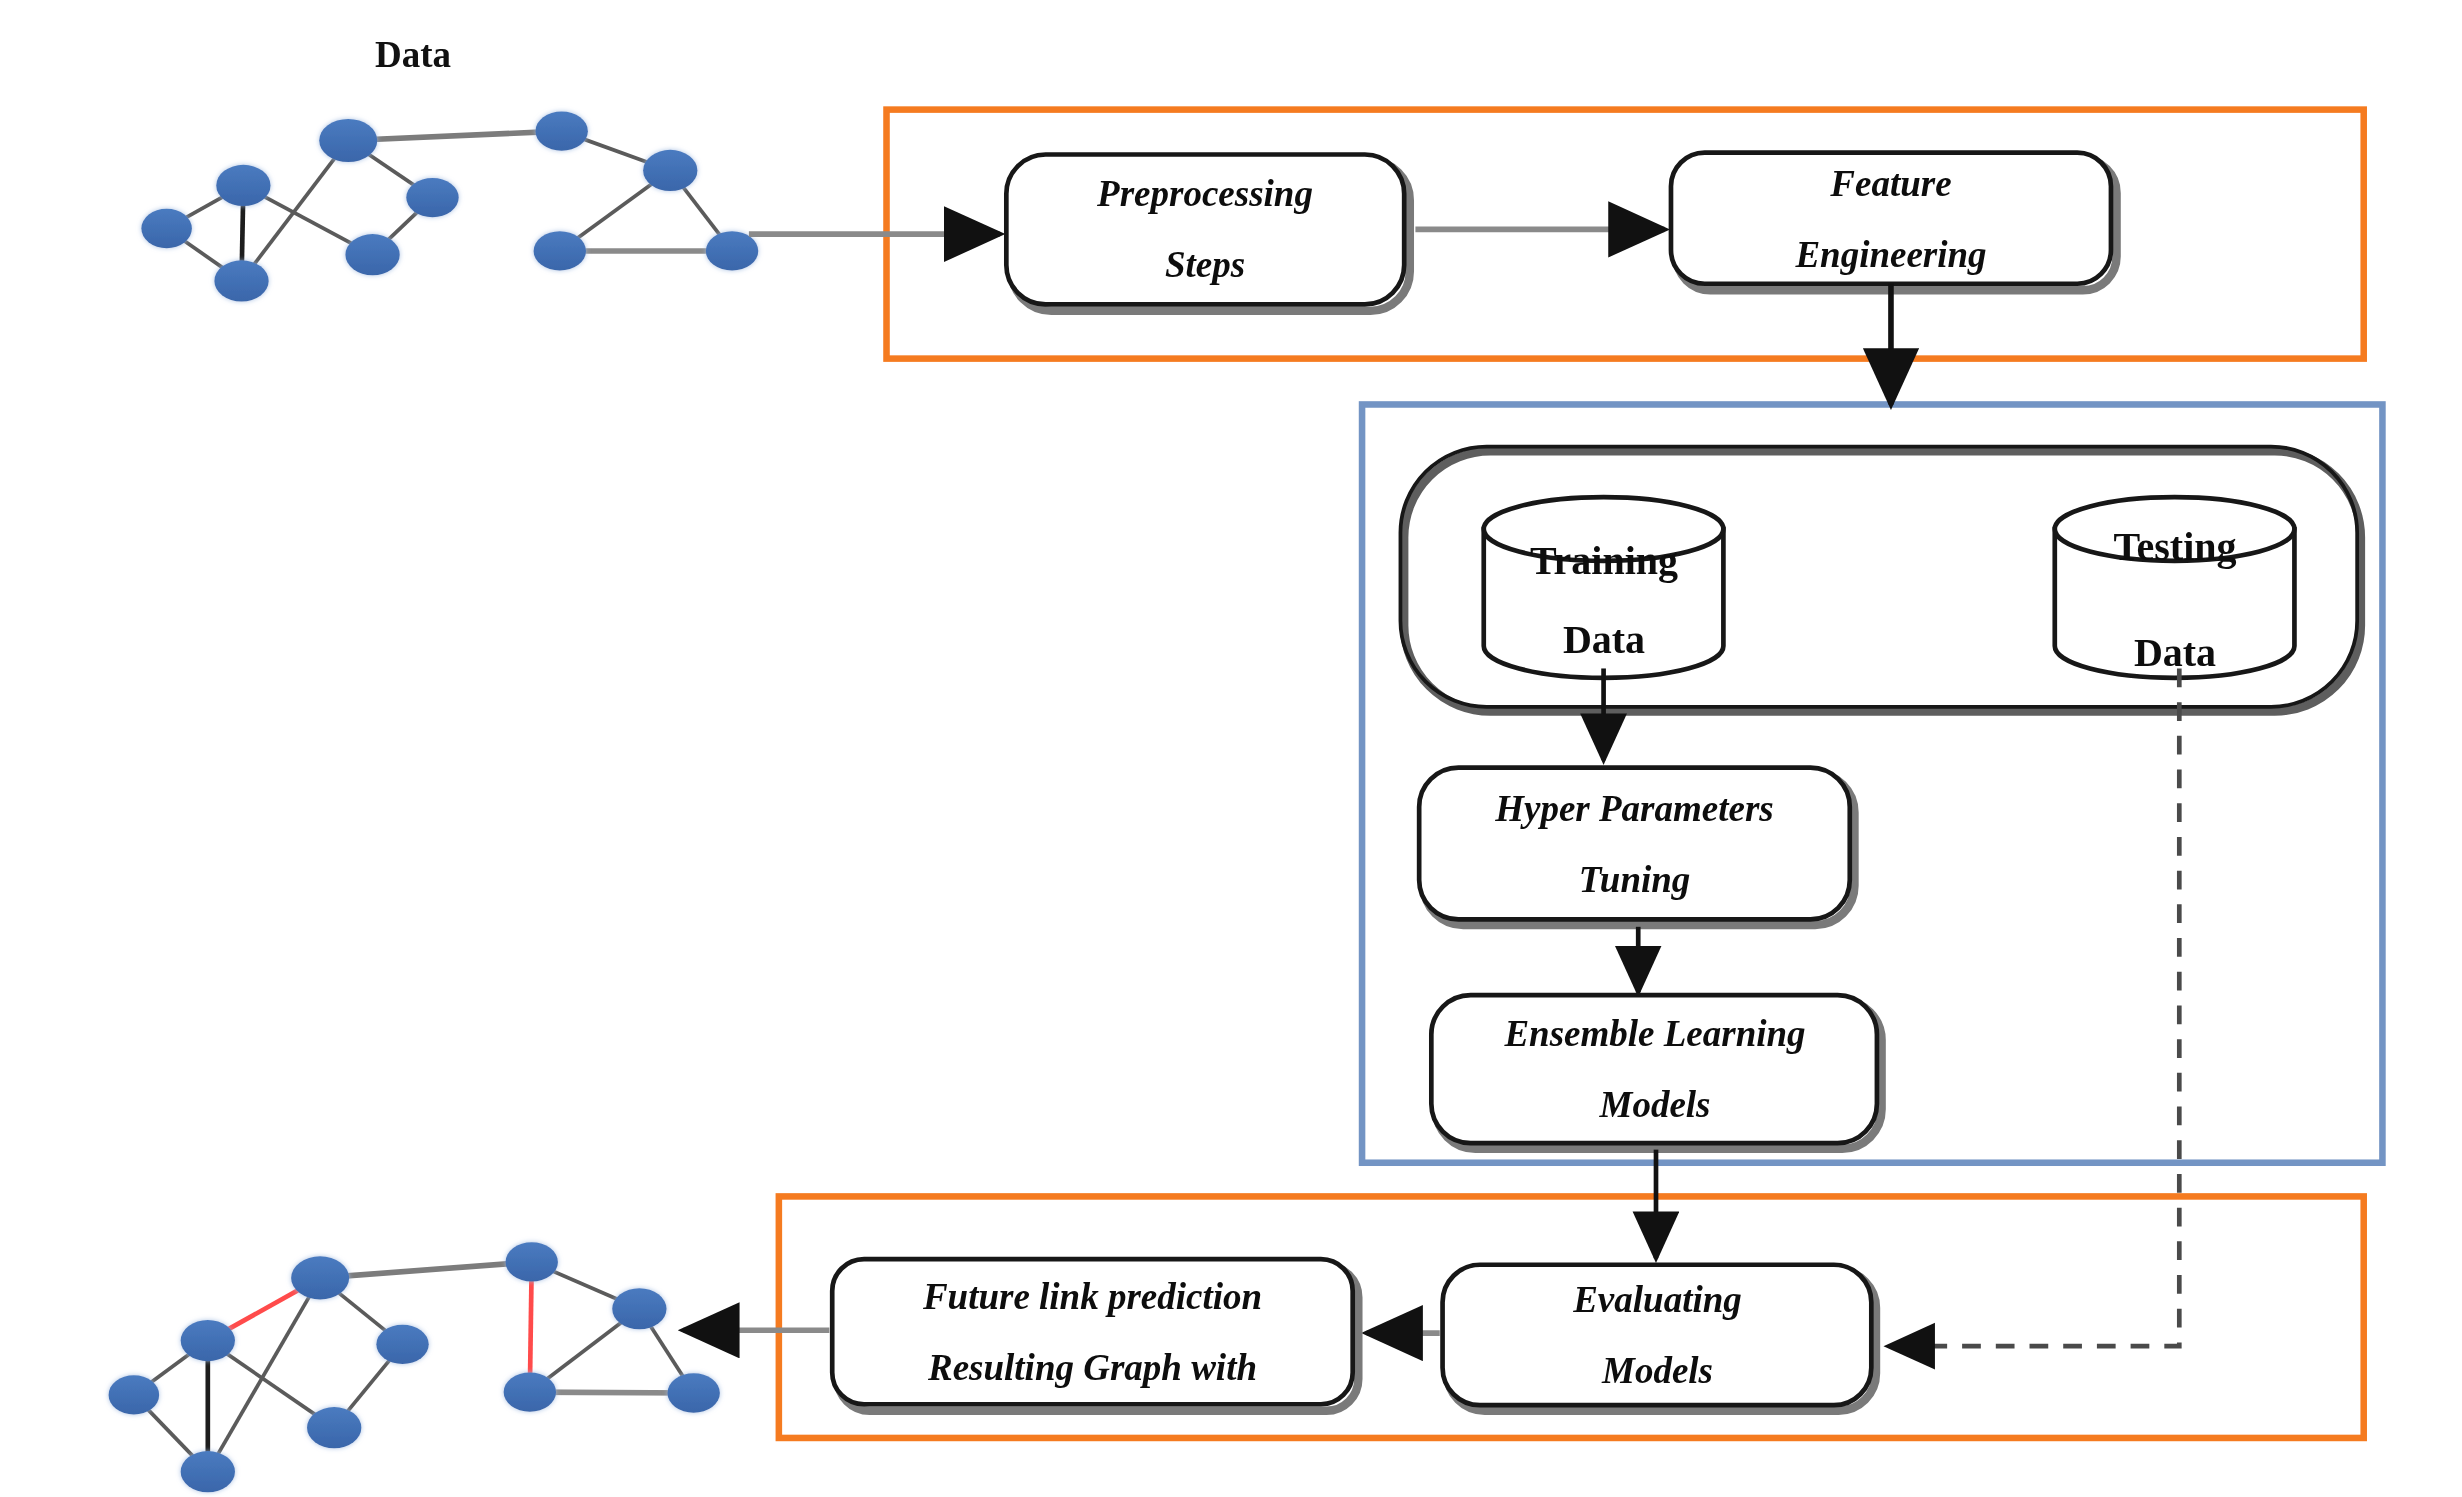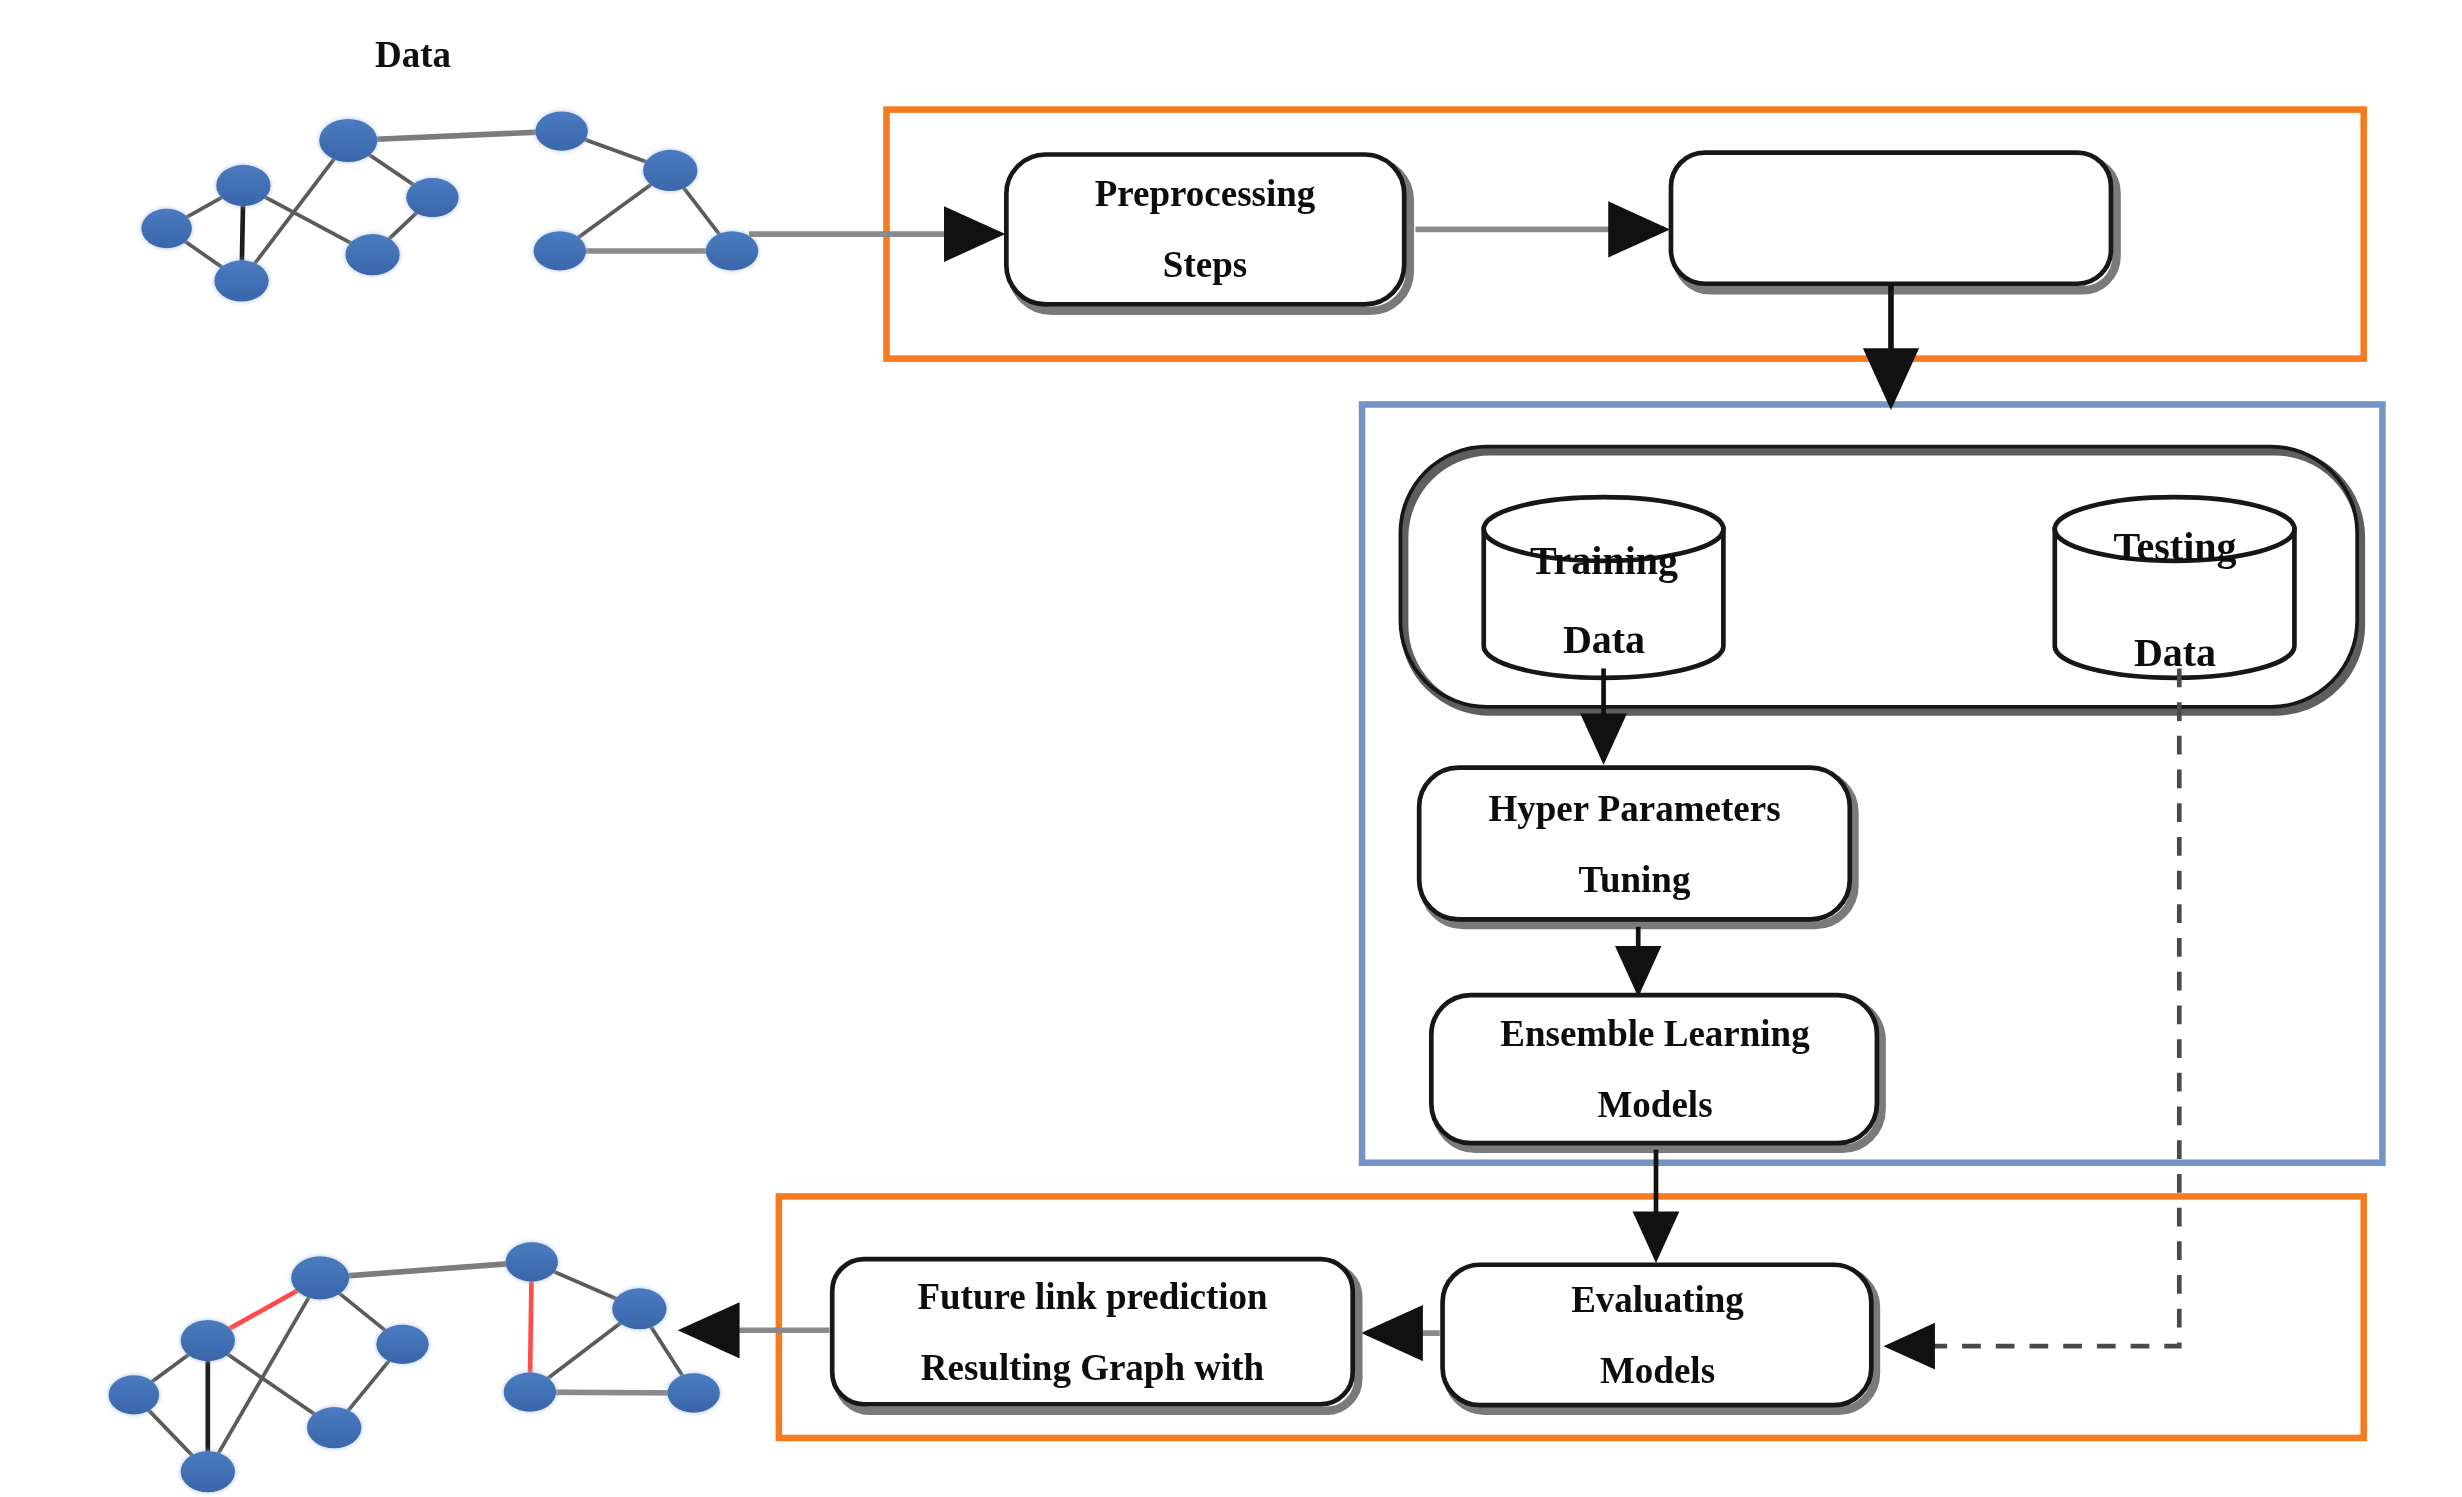--- a/index.html
+++ b/index.html
@@ -31,21 +31,21 @@
     flex-direction: column;
     align-items: center;
     justify-content: center;
     text-align: center;
     font-weight: bold;
     color: #0d0d0d;
     font-family: "Liberation Serif", "DejaVu Serif", serif;
     pointer-events: none;
   }
   .box-label .line { display: block; white-space: nowrap; }
-  .proc-label { font-size: 37px; }
+  .proc-label { font-size: 37px; font-style: italic; }
   .proc-label .line + .line { margin-top: 28px; }
   .cyl-label { font-size: 40px; }
   .cyl-label .line + .line { margin-top: 32px; }
   .data-title {
     position: absolute;
     font-size: 37px;
     font-weight: bold;
     color: #111111;
     font-family: "Liberation Serif", "DejaVu Serif", serif;
   }
@@ -237,20 +237,24 @@
     </g>
   </svg>
 
   <div class="data-title" style="left:375px; top:33px;">Data</div>
 
   <div class="box-label proc-label" style="left:1006px; top:154px; width:398px; height:150px;">
     <span class="line">Preprocessing</span>
     <span class="line">Steps</span>
   </div>
 
+  <div class="box-label proc-label" style="left:1671px; top:153px; width:440px; height:131px;">
+    <span class="line">Feature</span>
+    <span class="line">Engineering</span>
+  </div>
 
   <div class="box-label cyl-label" style="left:1484px; top:534px; width:240px; height:131px;">
     <span class="line">Training</span>
     <span class="line">Data</span>
   </div>
 
   <div class="box-label cyl-label" style="left:2055px; top:534px; width:240px; height:131px;gap:27px;">
     <span class="line">Testing</span>
     <span class="line">Data</span>
   </div>

